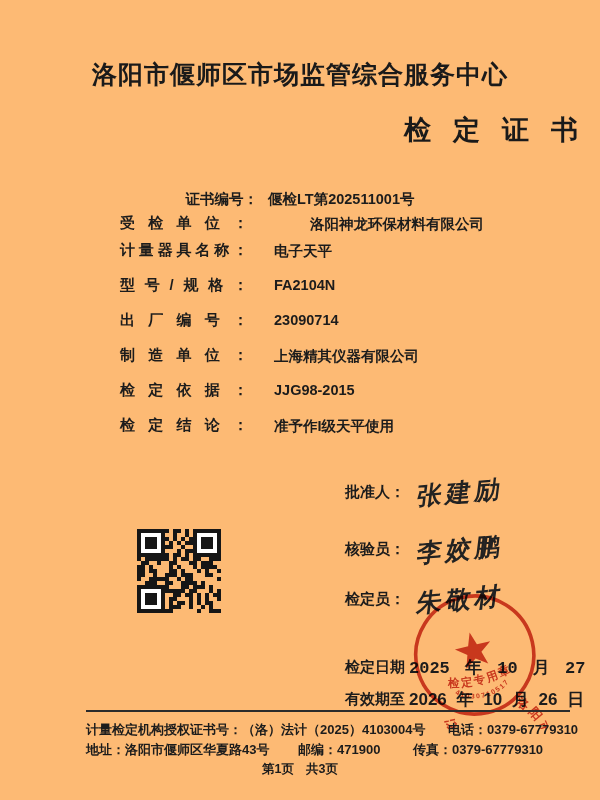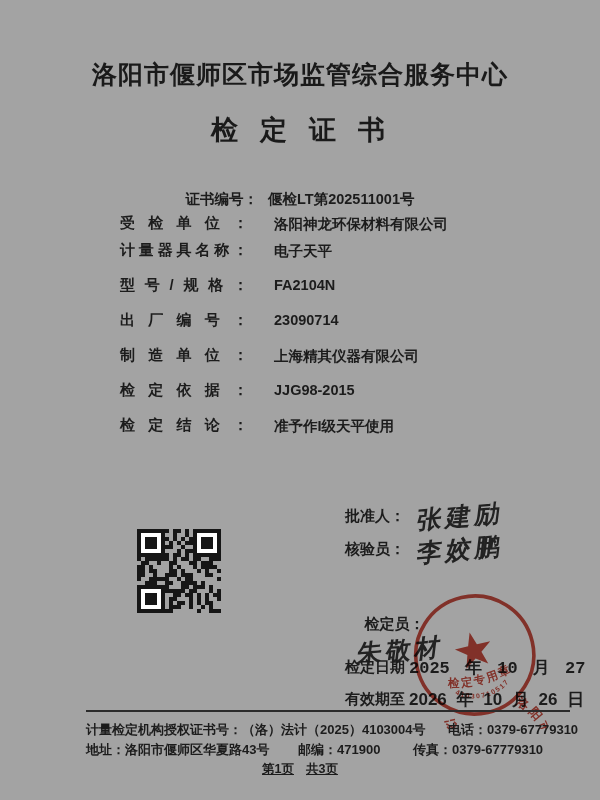--- a/index.html
+++ b/index.html
@@ -1,32 +1,32 @@
 <!DOCTYPE html>
 <html><head>
 <meta charset="utf-8">
 <style>
   * { margin:0; padding:0; box-sizing:border-box; }
   html,body { background:#ffffff; }
   body { font-family:"Liberation Sans","DejaVu Sans",sans-serif; color:#1c1c1c; }
-  .page { position:relative; width:600px; height:800px; margin:0 auto; background:#a3a3a3; overflow:hidden; }
+  .page { position:relative; width:600px; height:800px; margin:0 auto; background:#fdba74; overflow:hidden; }
 
   
   .org-name { position:absolute; top:58px; left:0; width:600px; text-align:center;
               font-size:25px; font-weight:bold; letter-spacing:1px; color:#1a1a1a; }
-  .doc-title { position:absolute; top:112px; left:0; width:600px; text-align:center;
+  .doc-title { position:absolute; top:112px; left:0; width:600px; text-align:right;
                font-size:27px; font-weight:bold; letter-spacing:22px; padding-left:18px; color:#1a1a1a; }
   .cert-line { position:absolute; top:163px; left:0; width:600px; text-align:center;
                font-size:14.5px; font-weight:bold;margin-top:27px; }
   .cert-line .gap { display:inline-block; width:10px; }
 
   
   .fields { position:absolute; left:120px; top:214px; width:440px; }
   .f-row { display:flex; align-items:flex-start; height:22px; margin-bottom:13px; }
-  .f-row.tight { margin-bottom:5px; }
+  .f-row.tight { margin-bottom:5px;gap:36px; }
   .f-label { display:inline-block; width:128px; font-size:15px; font-weight:bold;
              text-align:justify; text-align-last:justify; }
   .f-value { margin-left:26px; font-size:14.5px; font-weight:600; padding-top:1px; white-space:nowrap; }
 
   
   .sig-row { position:absolute; left:345px; display:flex; align-items:center; }
   .sig-label { font-size:15px; font-weight:bold; white-space:nowrap; }
   .sig-name { display:inline-block; margin-left:12px; font-size:25px; font-weight:bold;
               color:#222; transform:rotate(-5deg) skewX(-12deg); letter-spacing:4px; white-space:nowrap; }
 
@@ -37,21 +37,21 @@
 
   
   .footer-rule { position:absolute; left:86px; top:710px; width:484px; height:2px; background:#2b2b2b; }
   .ft { position:absolute; font-size:13px; font-weight:bold; white-space:nowrap; }
   .ft-auth { left:86px; top:721px; }
   .ft-phone { left:413px; top:721px;padding-left:35px; }
   .ft-addr { left:86px; top:741px; }
   .ft-post { left:298px; top:741px; }
   .ft-fax { left:413px; top:741px; }
   .ft-page { left:0; top:761px; width:600px; text-align:center; font-size:12.5px; }
-  .ft-page span { margin:8px 6px;text-decoration:underline; }
+  .ft-page span { margin:8px 6px; }
 
   
   .qr { position:absolute; left:137px; top:529px; width:84px; height:84px; }
   .seal-main { position:absolute; left:402px; top:583px; width:146px; height:146px;
                mix-blend-mode:multiply; opacity:.92; }
   .seal-edge { position:absolute; right:0; top:358px; width:52px; height:150px;
                mix-blend-mode:multiply; opacity:.85; }
   .seal-text { font-family:"Liberation Sans",sans-serif; font-weight:bold; }
 </style>
 </head>
@@ -250,29 +250,29 @@
       <rect x="64" y="76" width="4" height="4" fill="#161616"></rect>
       <rect x="72" y="76" width="4" height="4" fill="#161616"></rect>
       <rect x="28" y="80" width="4" height="4" fill="#161616"></rect>
       <rect x="32" y="80" width="4" height="4" fill="#161616"></rect>
       <rect x="60" y="80" width="4" height="4" fill="#161616"></rect>
       <rect x="72" y="80" width="4" height="4" fill="#161616"></rect>
       <rect x="76" y="80" width="4" height="4" fill="#161616"></rect>
       <rect x="80" y="80" width="4" height="4" fill="#161616"></rect>
     </svg>
 
-  <div class="sig-row" style="top:500px;justify-content:center;">
+  <div class="sig-row" style="top:476px;justify-content:center;">
     <span class="sig-label">批准人：</span>
     <span class="sig-name">张建励</span>
   </div>
   <div class="sig-row" style="top:533px;">
     <span class="sig-label">核验员：</span>
     <span class="sig-name">李姣鹏</span>
   </div>
-  <div class="sig-row" style="top:615px;flex-direction:column;">
+  <div class="sig-row" style="top:583px;">
     <span class="sig-label">检定员：</span>
     <span class="sig-name">朱敬材</span>
   </div>
 
   <div class="date-row" style="top:656px;font-family:Liberation Mono, monospace;">
     <span class="date-label">检定日期</span>
     <span class="date-value">2025 年 10 月 27 日</span>
   </div>
   <div class="date-row" style="top:688px;text-align:right;">
     <span class="date-label">有效期至</span>

